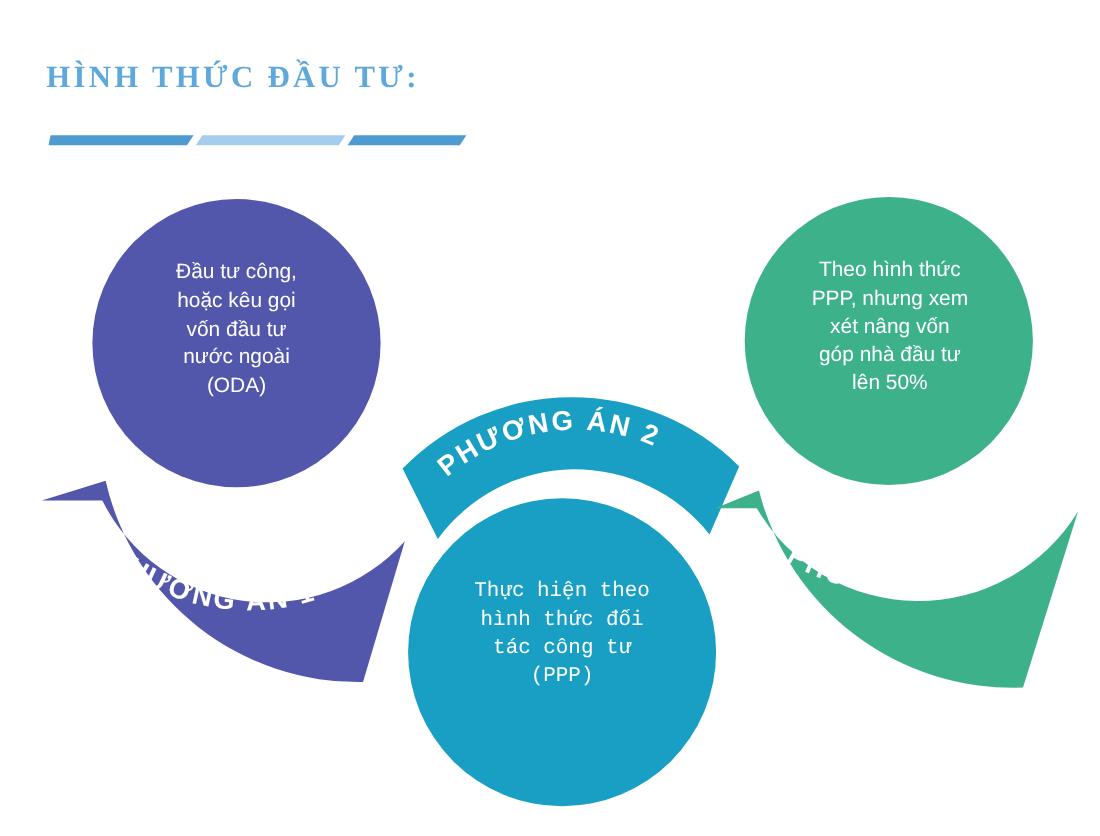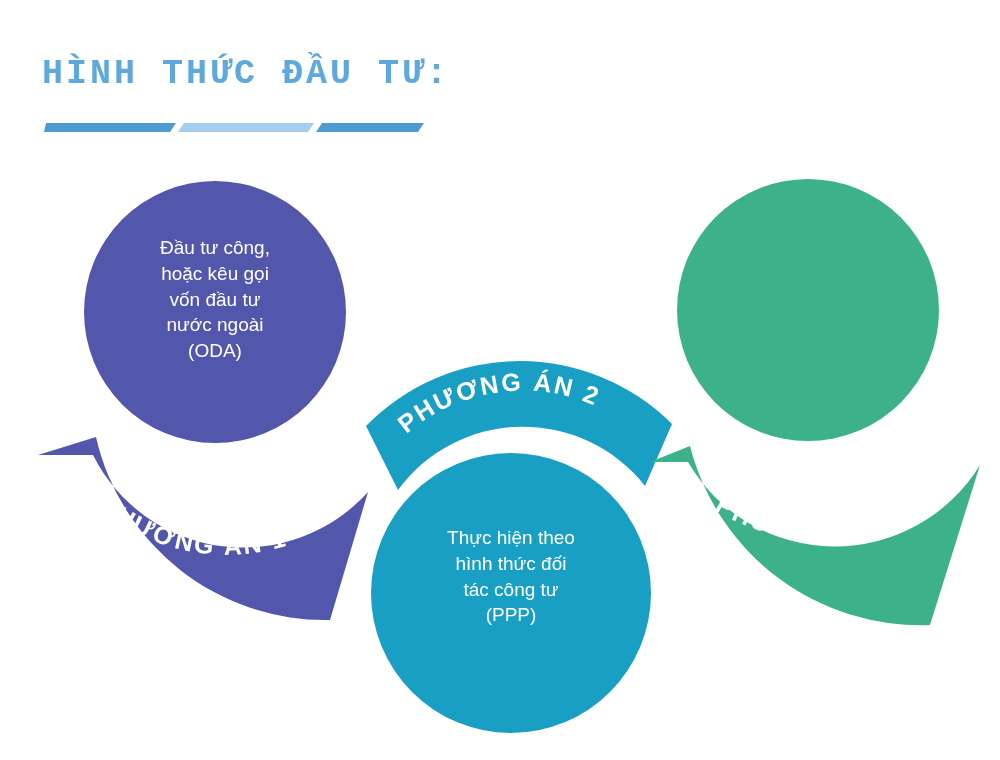--- a/index.html
+++ b/index.html
@@ -20,23 +20,23 @@
     height: 760px;
     background: #ffffff;
   }
   .title-block {
     position: absolute;
     left: 42px;
     top: 56px;
     width: 620px;
   }
   .title-text {
-    font-family: Liberation Mono, monospace;
+    font-family: Liberation Serif, serif;
     font-weight: bold;
-    font-size: 35px;
+    font-size: 28px;
     letter-spacing: 3px;
     color: #5FA8DC;
     line-height: 1.05;
     white-space: nowrap;
     margin: 0;
     padding: 0;
   }
   .title-rule {
     position: absolute;
     left: 44px;
@@ -129,19 +129,24 @@
 
     <circle cx="511" cy="593" r="140" fill="#189FC3"></circle>
   </svg>
 
   <div class="circle-label" style="left:85px; top:235px; width:260px;">Đầu tư công,
 hoặc kêu gọi
 vốn đầu tư
 nước ngoài
 (ODA)</div>
 
-  <div class="circle-label" style="left:381px; top:525px; width:260px;">Thực hiện theo
+  <div class="circle-label" style="left:381px; top:525px; width:260px;font-family:Liberation Mono, monospace;">Thực hiện theo
 hình thức đối
 tác công tư
 (PPP)</div>
 
+  <div class="circle-label" style="left:678px; top:233px; width:262px;">Theo hình thức
+PPP, nhưng xem
+xét nâng vốn
+góp nhà đầu tư
+lên 50%</div>
 
 </div>
 
 </body></html>

